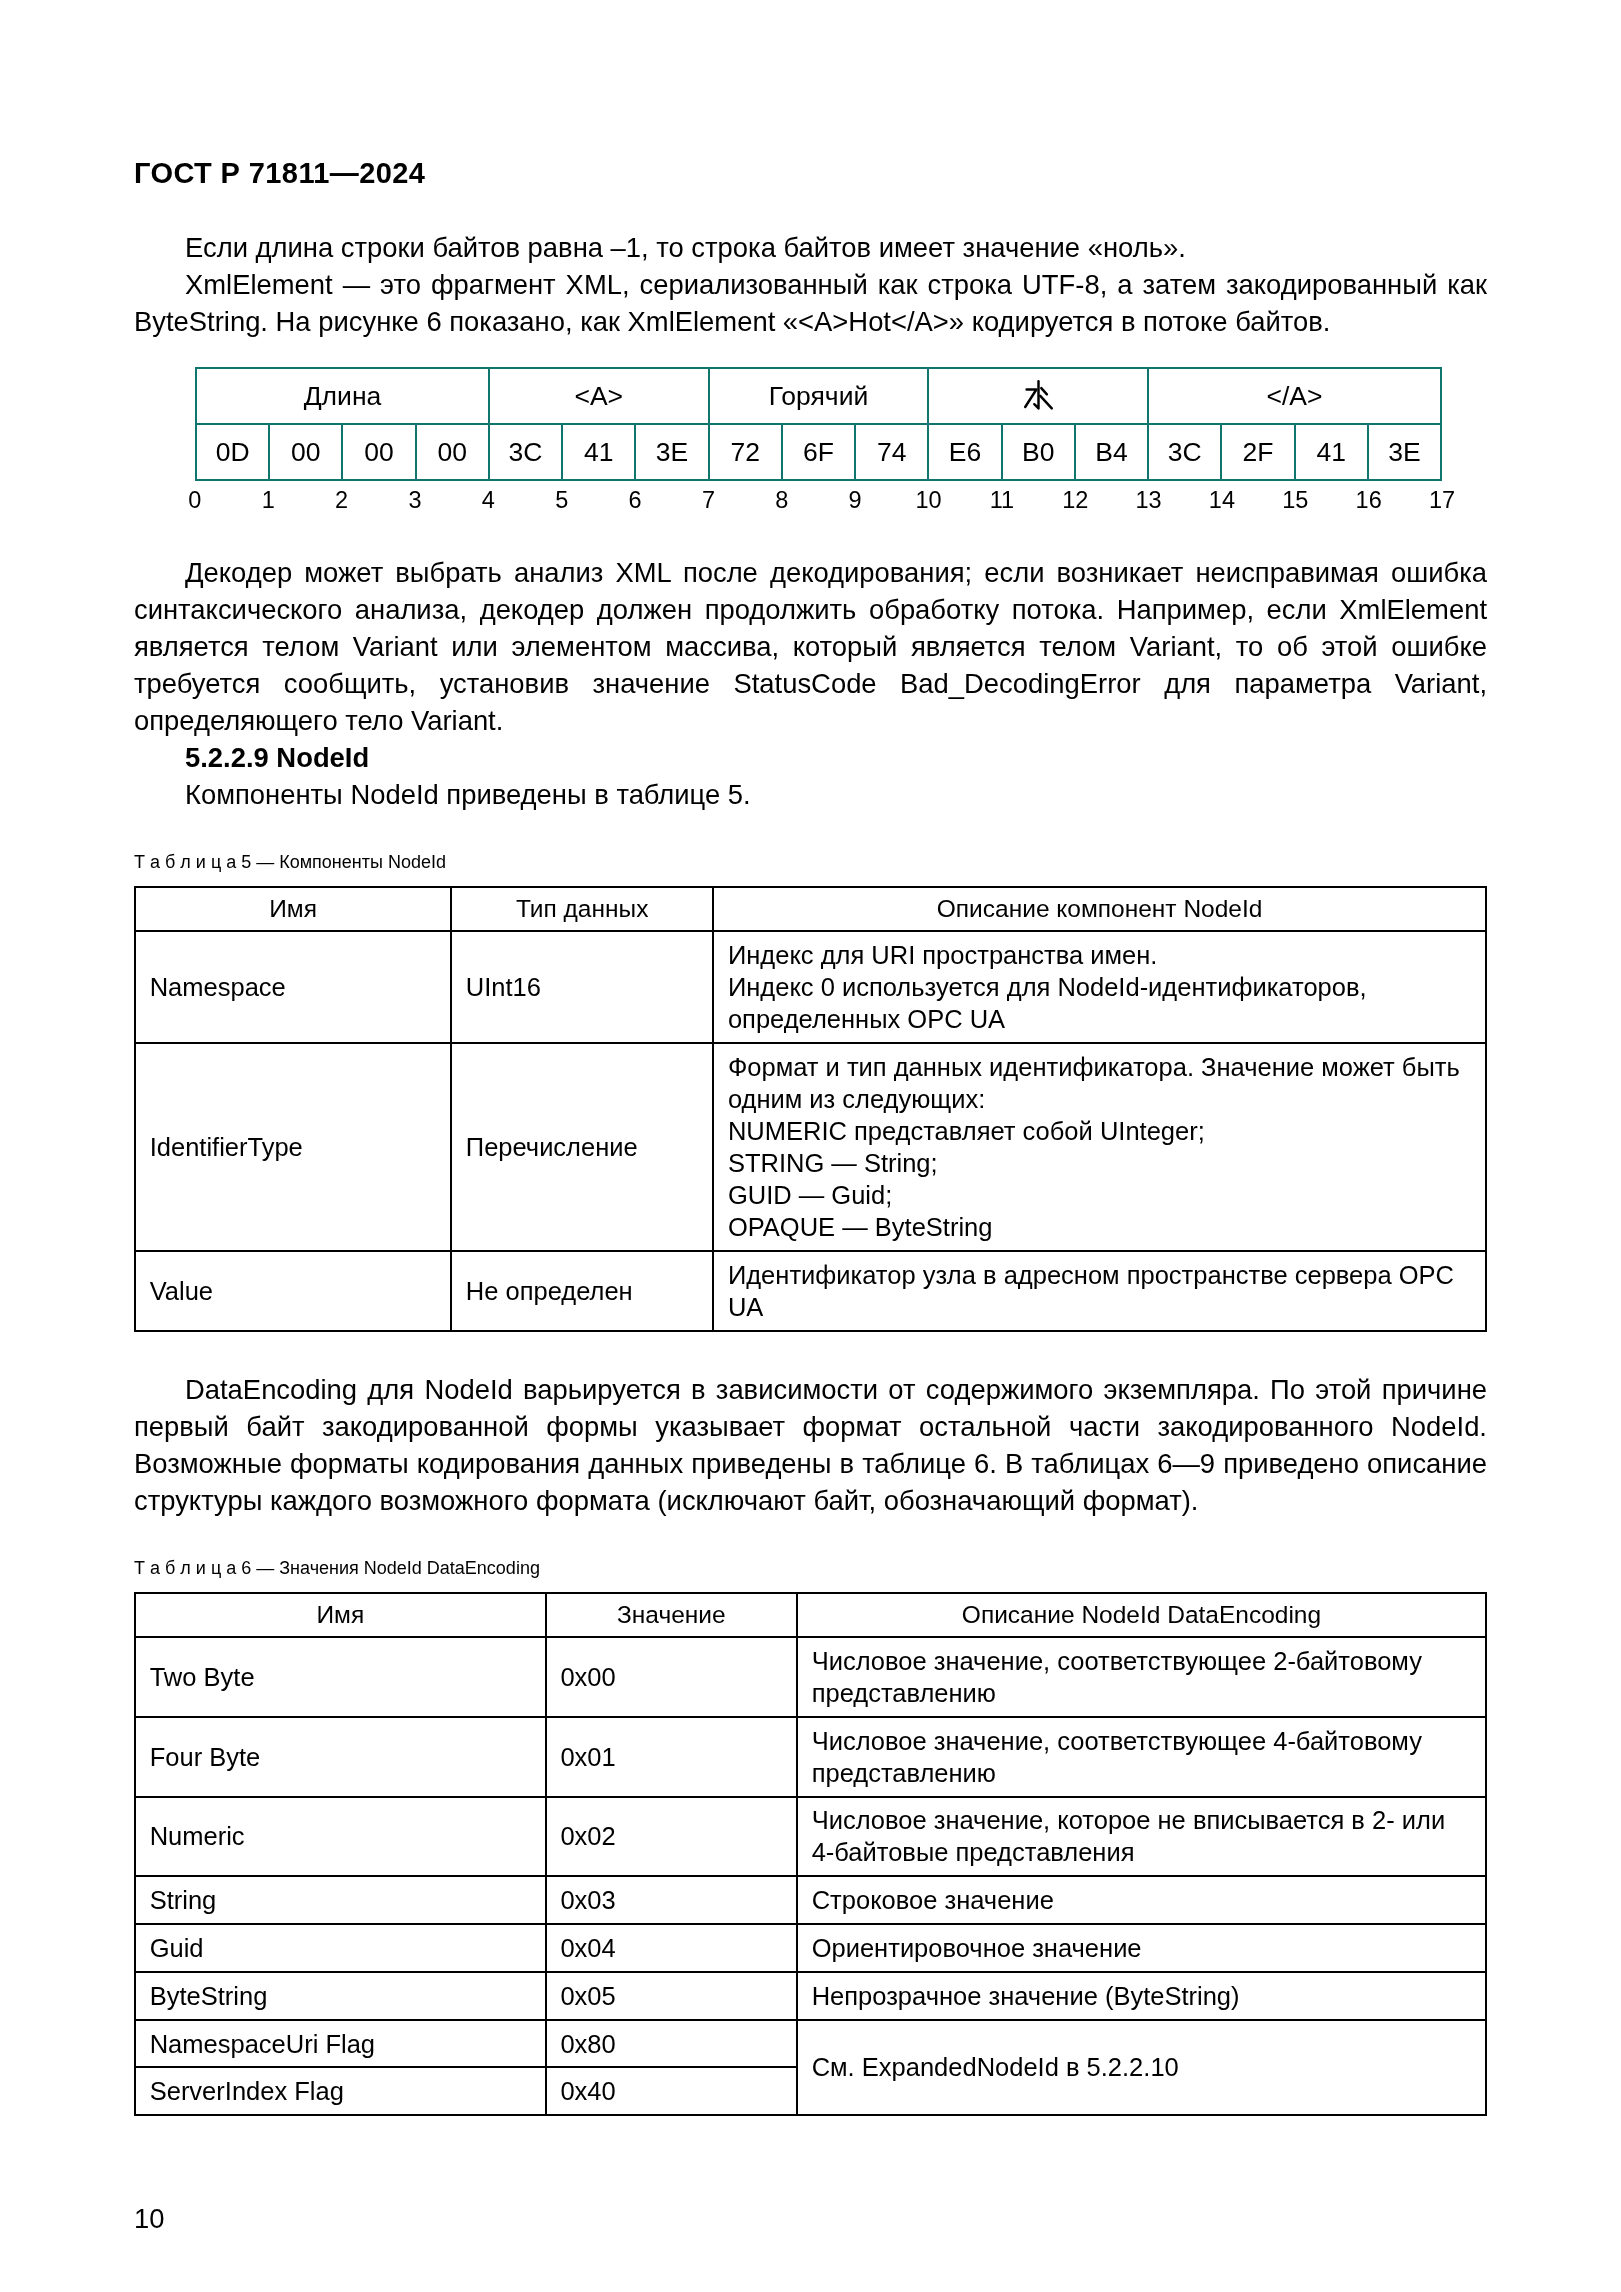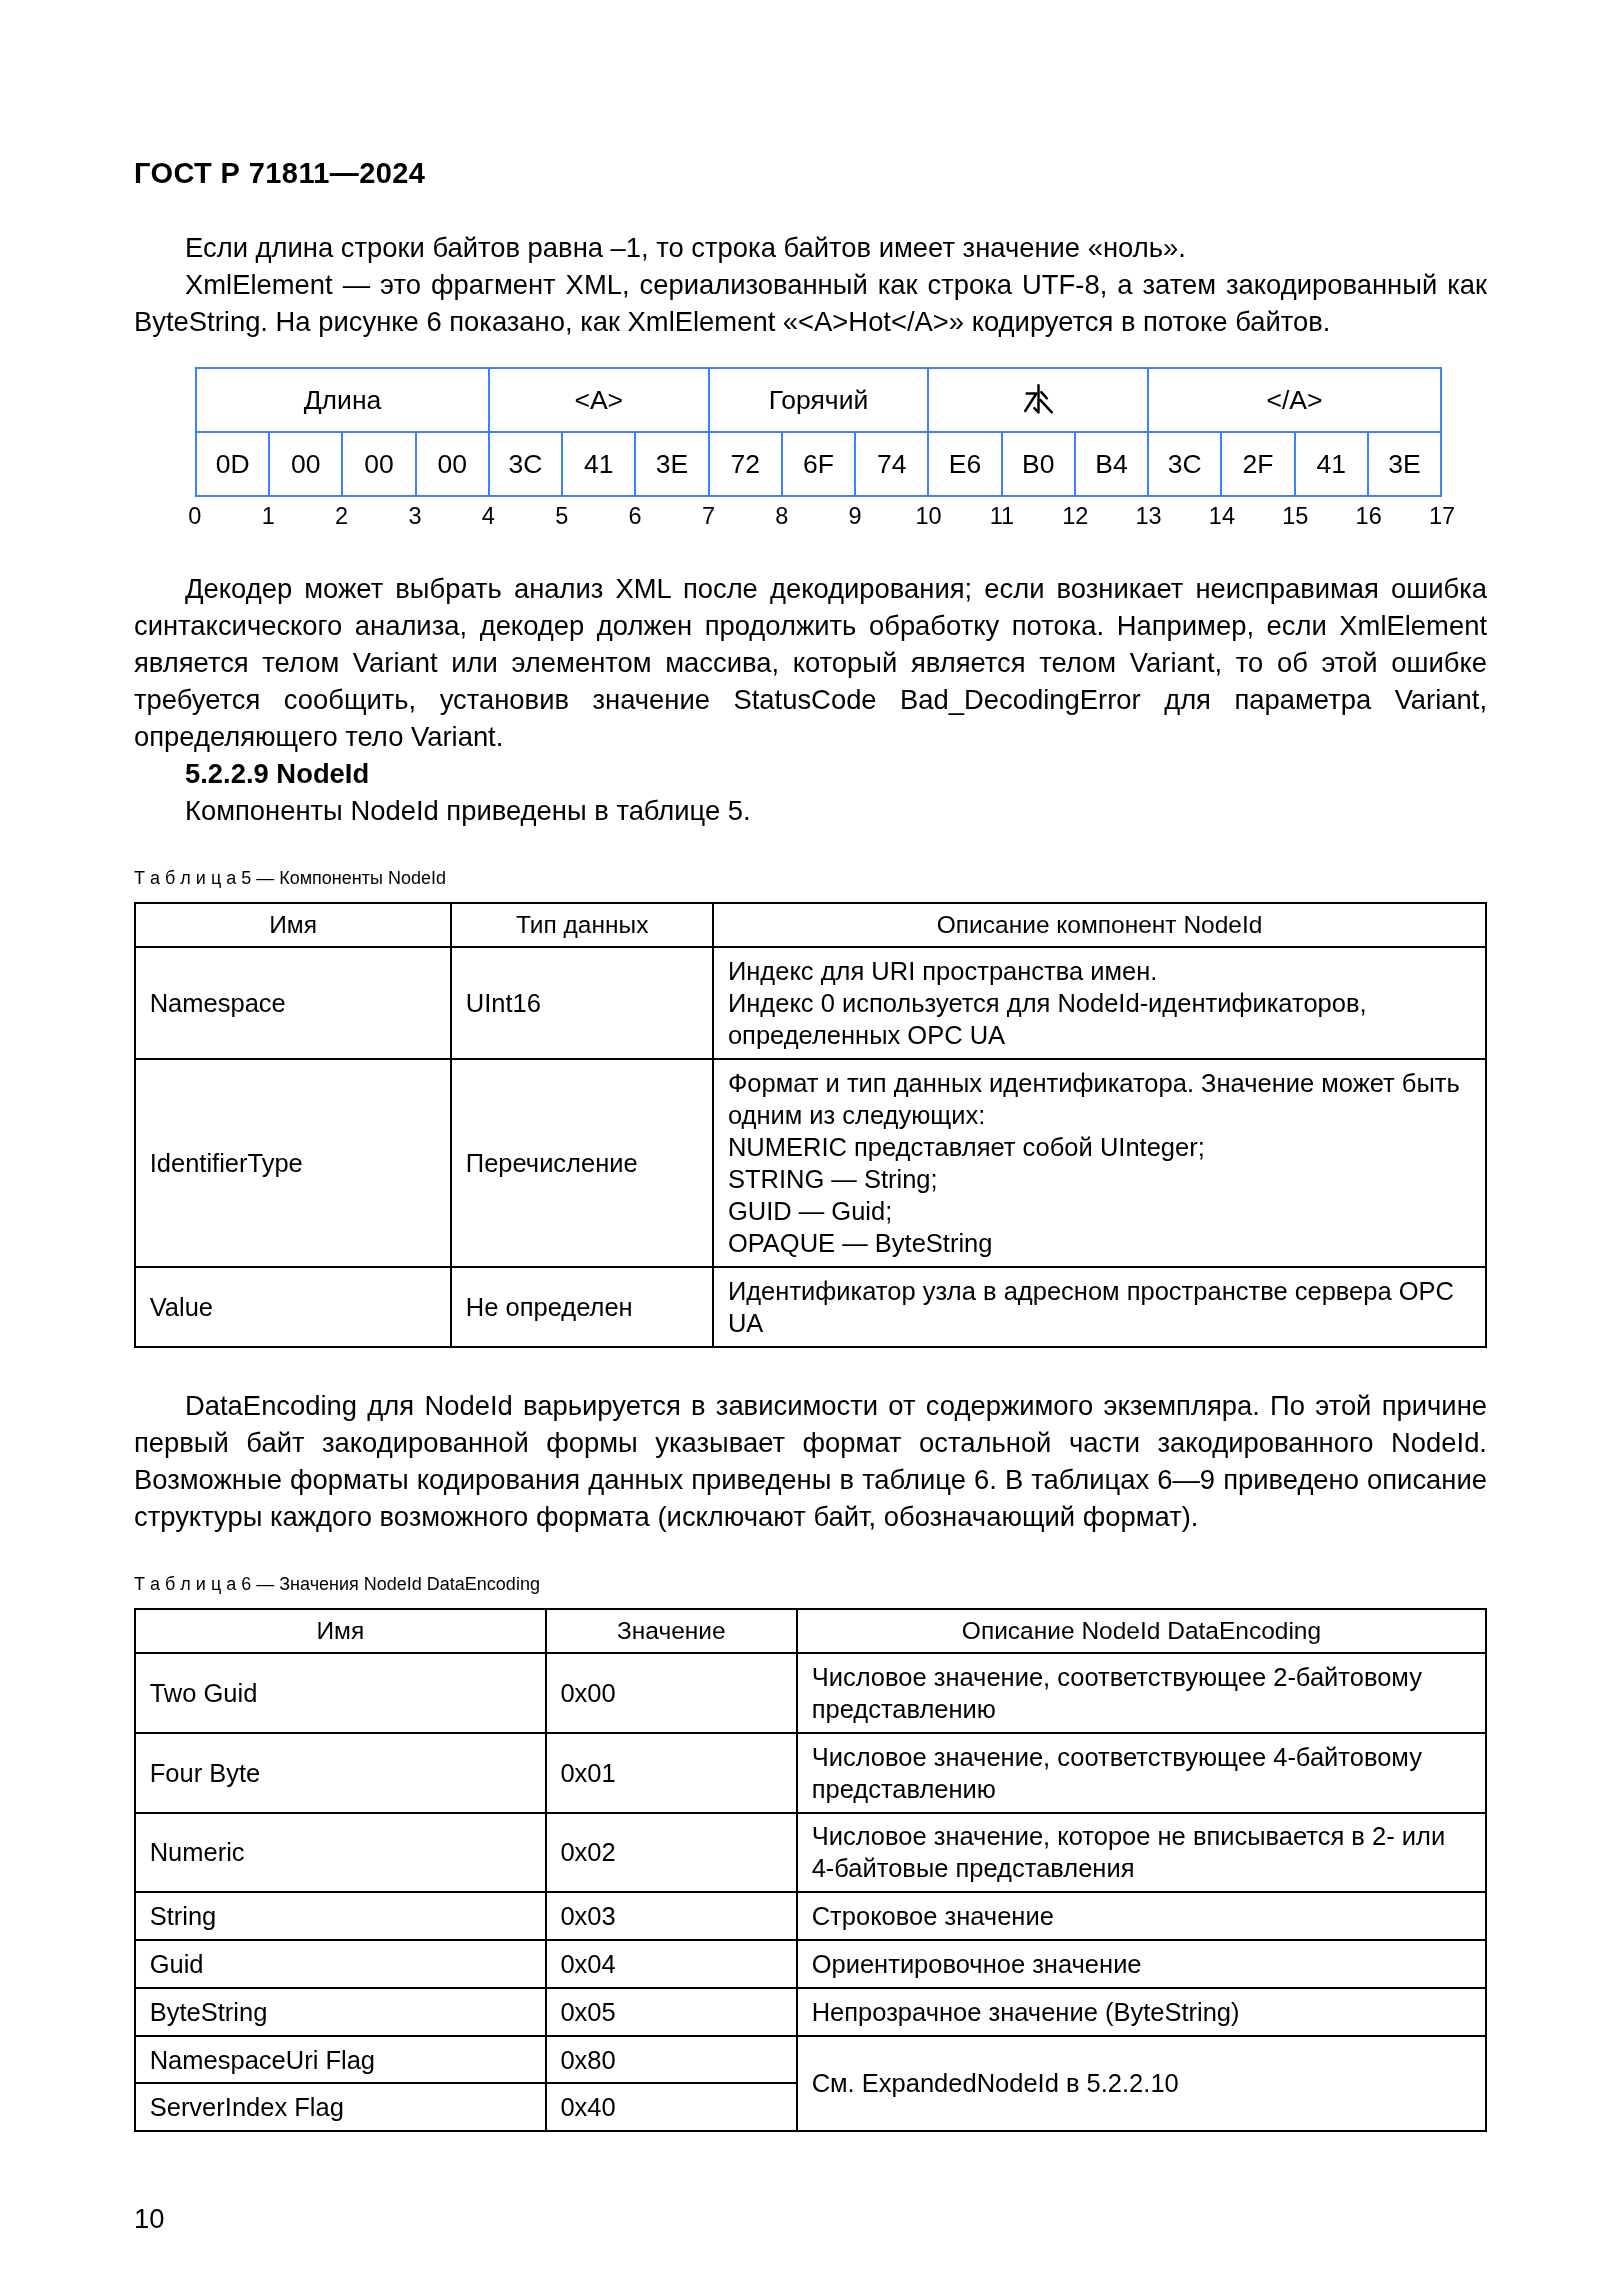--- a/index.html
+++ b/index.html
@@ -15,21 +15,21 @@
 
   .para { font-size:27.4px; line-height:37px; text-align:justify; }
   .indent { text-indent:51px; }
   .bold { font-weight:700; }
   .mt { margin-top:39px; }
 
   
   .figure { margin:27.4px 0 0 61px; width:1247px; }
   .byte-table { width:100%; border-collapse:collapse; table-layout:fixed; }
   .byte-table td {
-    border:2px solid #3b82f6; height:64px; text-align:center;
+    border:2px solid #0f766e; height:56px; text-align:center;
     vertical-align:middle; font-size:26.5px;
   }
   .water-svg { width:35px; height:35px; display:inline-block; vertical-align:middle; }
   .water-svg path { stroke:#000; stroke-width:7; fill:none; stroke-linecap:round; stroke-linejoin:round; }
   .sr { position:absolute; width:1px; height:1px; overflow:hidden; clip:rect(0 0 0 0); white-space:nowrap; }
 
   .offsets { display:flex; justify-content:space-between; margin:5.9px -19.6px 0 -19.6px; }
   .offsets span { width:39px; text-align:center; font-size:23.5px; line-height:27.4px; }
 
   .fig-caption { text-align:center; font-size:26.5px; margin-top:23.5px; }
@@ -194,21 +194,21 @@
     </colgroup>
     <thead>
       <tr>
         <th>Имя</th>
         <th>Значение</th>
         <th>Описание NodeId DataEncoding</th>
       </tr>
     </thead>
     <tbody>
       <tr>
-        <td class="c-name">Two Guid</td>
+        <td class="c-name">Two Byte</td>
         <td class="c-value">0x00</td>
         <td class="c-desc">Числовое значение, соответствующее 2-байтовому представлению</td>
       </tr>
       <tr>
         <td class="c-name">Four Byte</td>
         <td class="c-value">0x01</td>
         <td class="c-desc">Числовое значение, соответствующее 4-байтовому представлению</td>
       </tr>
       <tr>
         <td class="c-name">Numeric</td>

